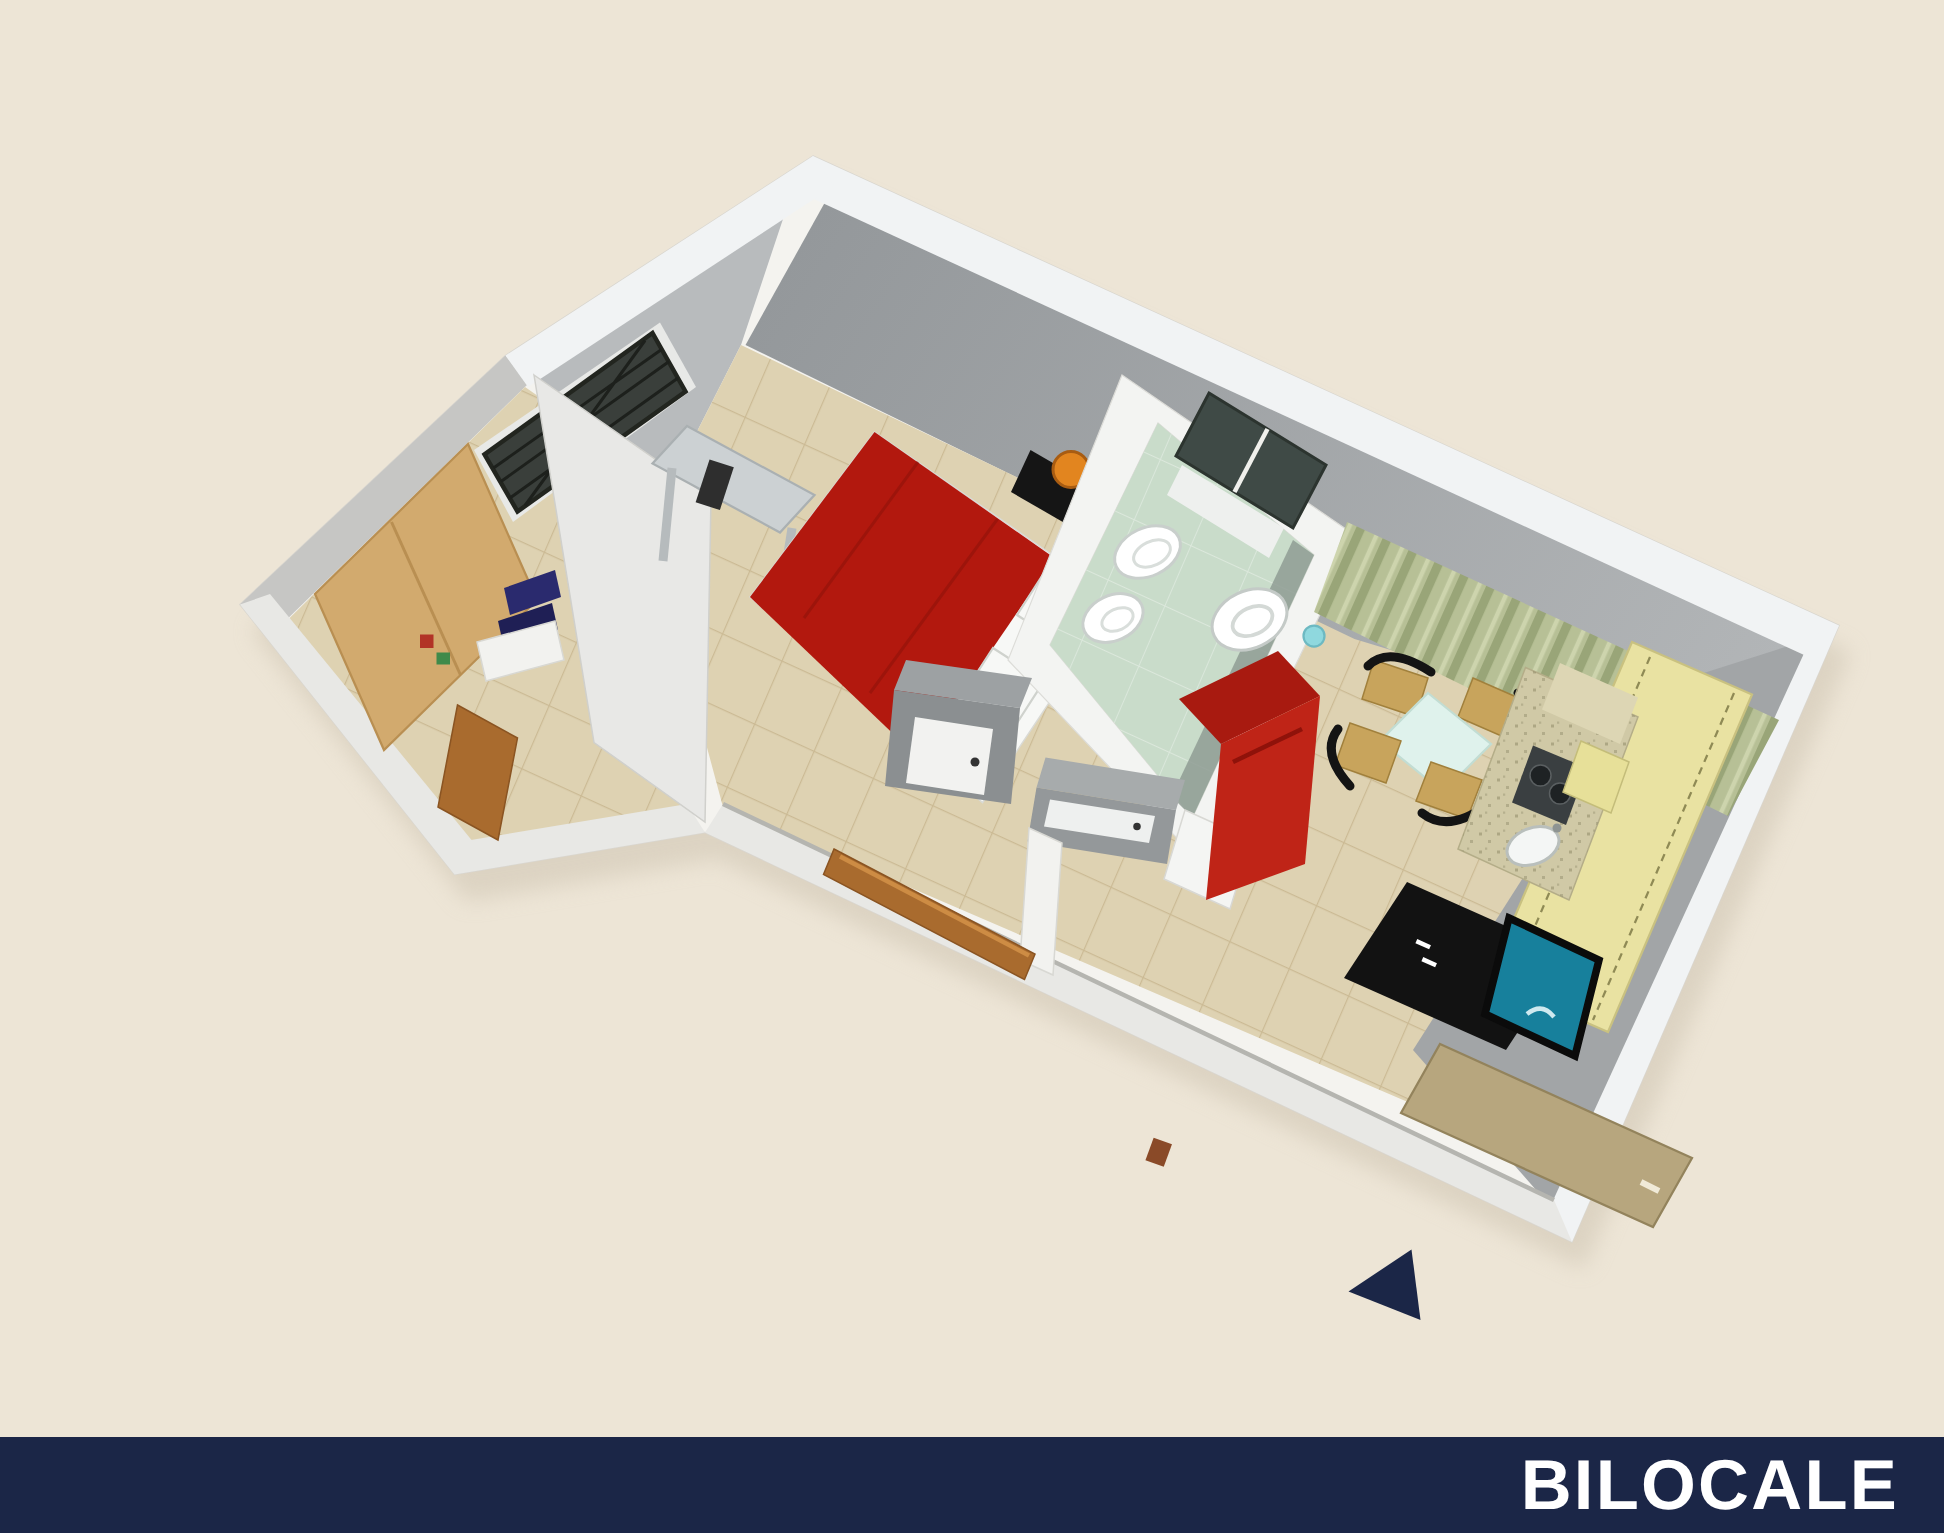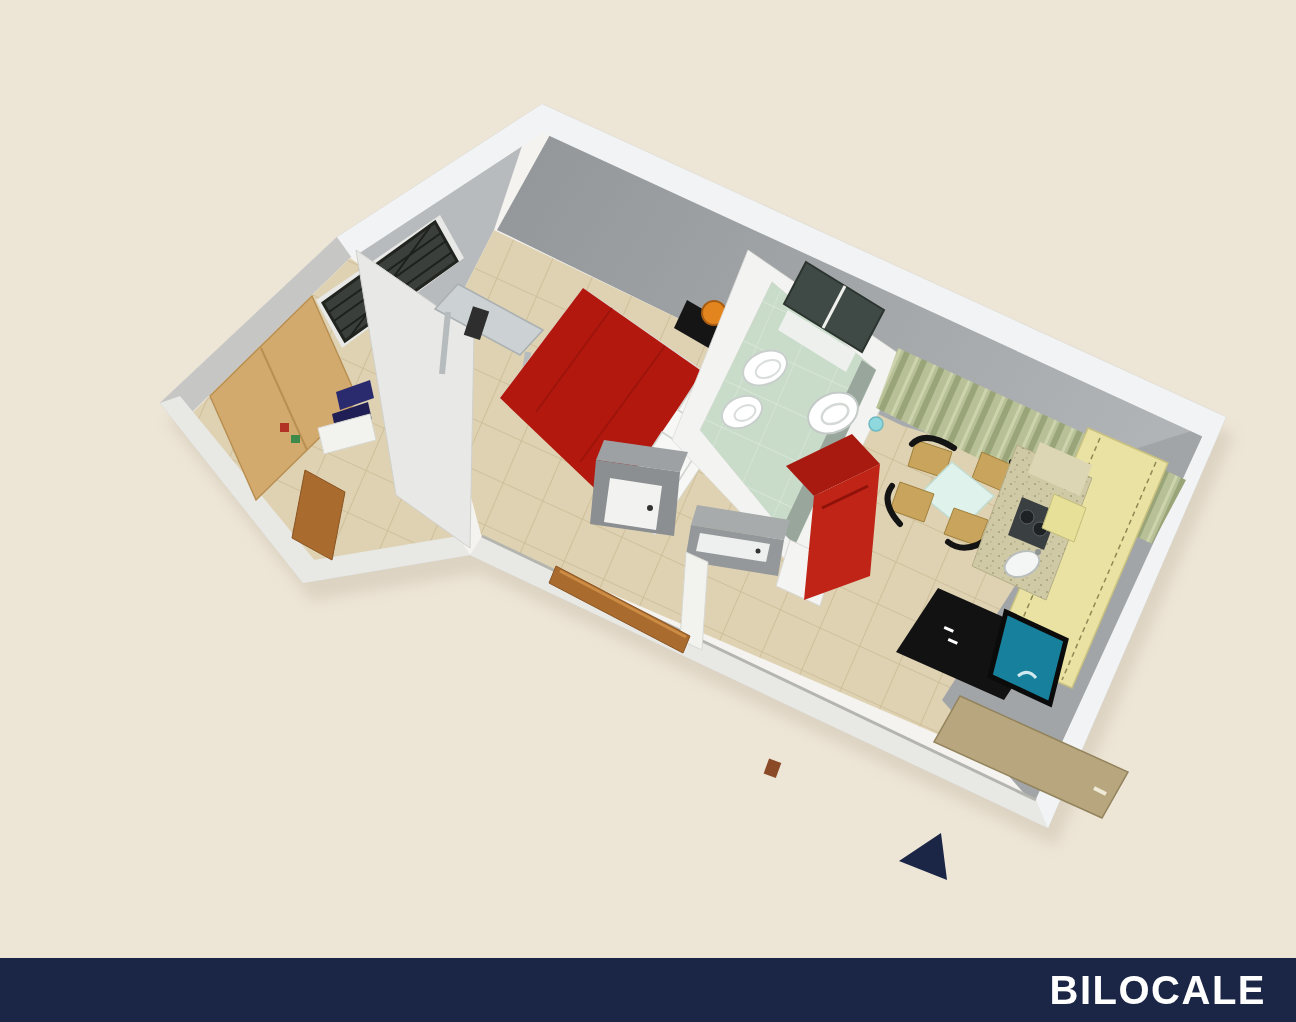--- a/index.html
+++ b/index.html
@@ -8,21 +8,21 @@
     font-family:"Liberation Sans", sans-serif;
   }
   #stage{position:absolute;inset:0;}
   #plan-svg{position:absolute;top:0;left:0;}
   #footer-bar{
     position:absolute;left:0;top:958px;width:1296px;height:64px;
     display:flex;align-items:center;justify-content:flex-end;
     box-sizing:border-box;padding-right:30px;
   }
   #footer-title{
-    font-weight:bold;font-size:40px;letter-spacing:1.5px;line-height:64px;
+    font-weight:bold;font-size:47px;letter-spacing:1.5px;line-height:64px;
   }
 </style>
 </head>
 <body>
 
 <div id="stage" style="background-color: rgb(237, 229, 214);">
 
 <svg id="plan-svg" width="1296" height="1022" viewBox="0 0 1296 1022" role="img" aria-label="Bilocale apartment 3D floor plan">
   <defs>
     <pattern id="tiles" width="44" height="44" patternUnits="userSpaceOnUse" patternTransform="matrix(0.9,0.412,-0.414,0.956,0,0)">

